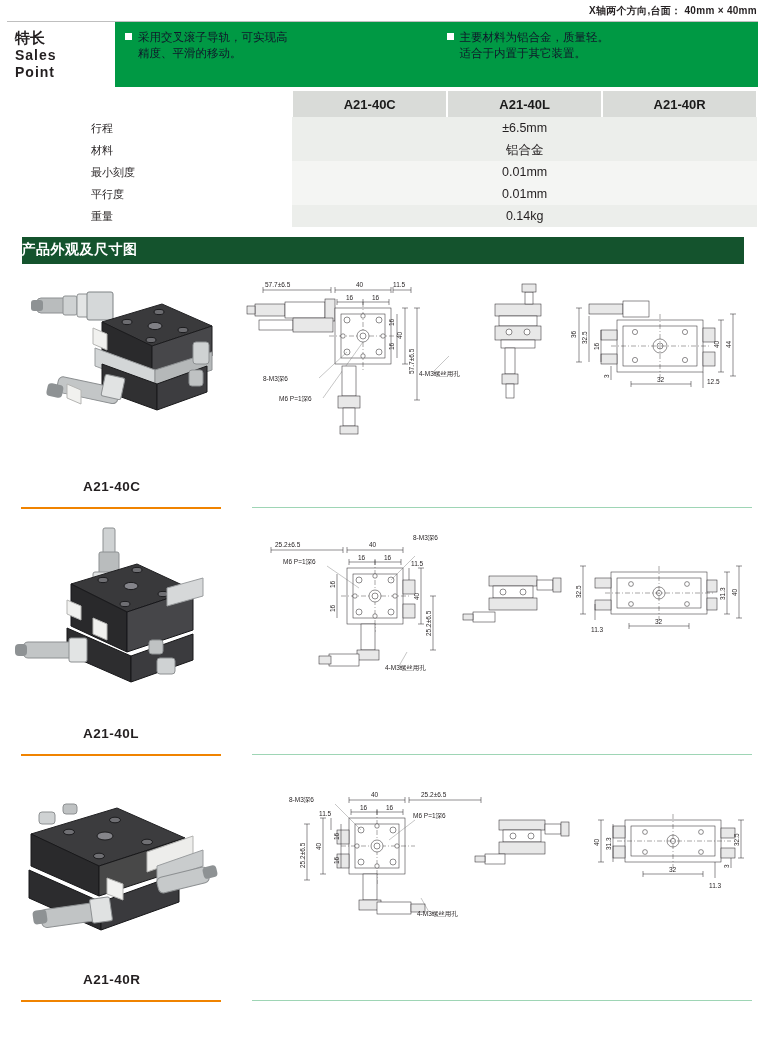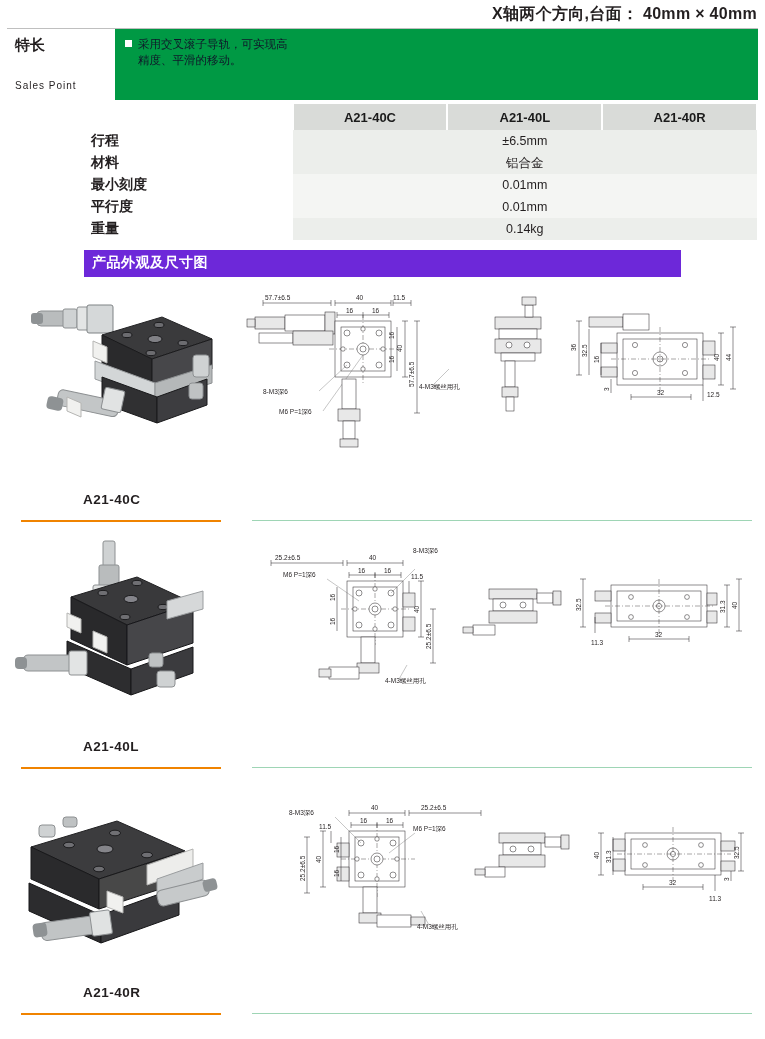--- a/index.html
+++ b/index.html
@@ -7,21 +7,21 @@
     width:765px;height:1039px;
     background:#ffffff;
     font-family:"Liberation Sans","DejaVu Sans",sans-serif;
     color:#231f20;
     position:relative;
     overflow:hidden;
   }
   
   .top-spec{
     text-align:right;
-    font-size:16px;
+    font-size:10px;
     font-weight:bold;
     letter-spacing:.3px;
     padding:4px 8px 3px 0;
   }
   
   .sales-band{
     display:flex;
     width:751px;
     margin:0 auto;
     border-top:1px solid #bfbfbf;
@@ -30,21 +30,21 @@
     width:108px;
     flex:0 0 108px;
     padding:6px 18px 6px 8px;
     box-sizing:border-box;
     background:#ffffff;
   }
   .sales-label .cn{
     font-size:15px;font-weight:bold;line-height:19px;
   }
   .sales-label .en{
-    font-size:10px;font-weight:normal;line-height:17px;letter-spacing:1px;margin-top:23px;
+    font-size:14px;font-weight:bold;line-height:17px;letter-spacing:1px;
   }
   .sales-green{
     flex:1;
     background:#009944;
     color:#0f172a;
     display:flex;
     padding:7px 0 7px 0;
     box-sizing:border-box;
   }
   .sp-item{
@@ -79,40 +79,39 @@
     font-size:13px;
     color:#1b1b1b;
     background:#d9dbd8;
     border-right:2px solid #ffffff;
   }
   .hdr td.blank{background:#ffffff;border-right:2px solid #ffffff;}
   .rowlabel{
     width:232px;
     padding-left:84px !important;
     background:#ffffff;
-    font-size:14px;
-    font-weight:bold;
+    font-size:11px;
   }
   .rowbody{
     background:#eceeeb;
     text-align:center;
   }
   tr.alt .rowbody{background:#f4f5f3;}
   .cell-c{width:173px;}
   .cell-l{width:173px;}
   .cell-r{width:173px;}
   .val{font-size:12.5px;}
   
   .section-bar{
-    width:597px;margin:10px auto 0 auto;
-    background:#6d28d9;
+    width:722px;margin:10px auto 0 auto;
+    background:#14532d;
     color:#fff;
     font-size:14px;
     font-weight:bold;
-    padding:4px 0 5px 8px;
+    padding:4px 0 5px 0;
     box-sizing:border-box;
     letter-spacing:.5px;
   }
   
   .product-block{
     width:751px;margin:0 auto;
     position:relative;
     height:255px;
   }
   .photo-col{
@@ -154,20 +153,27 @@
   <div class="sales-label">
     <div class="cn">特长</div>
     <div class="en">Sales Point</div>
   </div>
   <div class="sales-green">
     <div class="sp-item">
       <span class="sq"></span>
       <span>
         <span>采用交叉滚子导轨，可实现高</span><br>
         <span>精度、平滑的移动。</span>
+      </span>
+    </div>
+    <div class="sp-item">
+      <span class="sq"></span>
+      <span>
+        <span>主要材料为铝合金，质量轻。</span><br>
+        <span>适合于内置于其它装置。</span>
       </span>
     </div>
   </div>
 </div>
 
 <table class="spec-table">
   <tbody>
       <tr class="hdr">
     <td class="blank"></td>
     <td class="cell-c">A21-40C</td>

